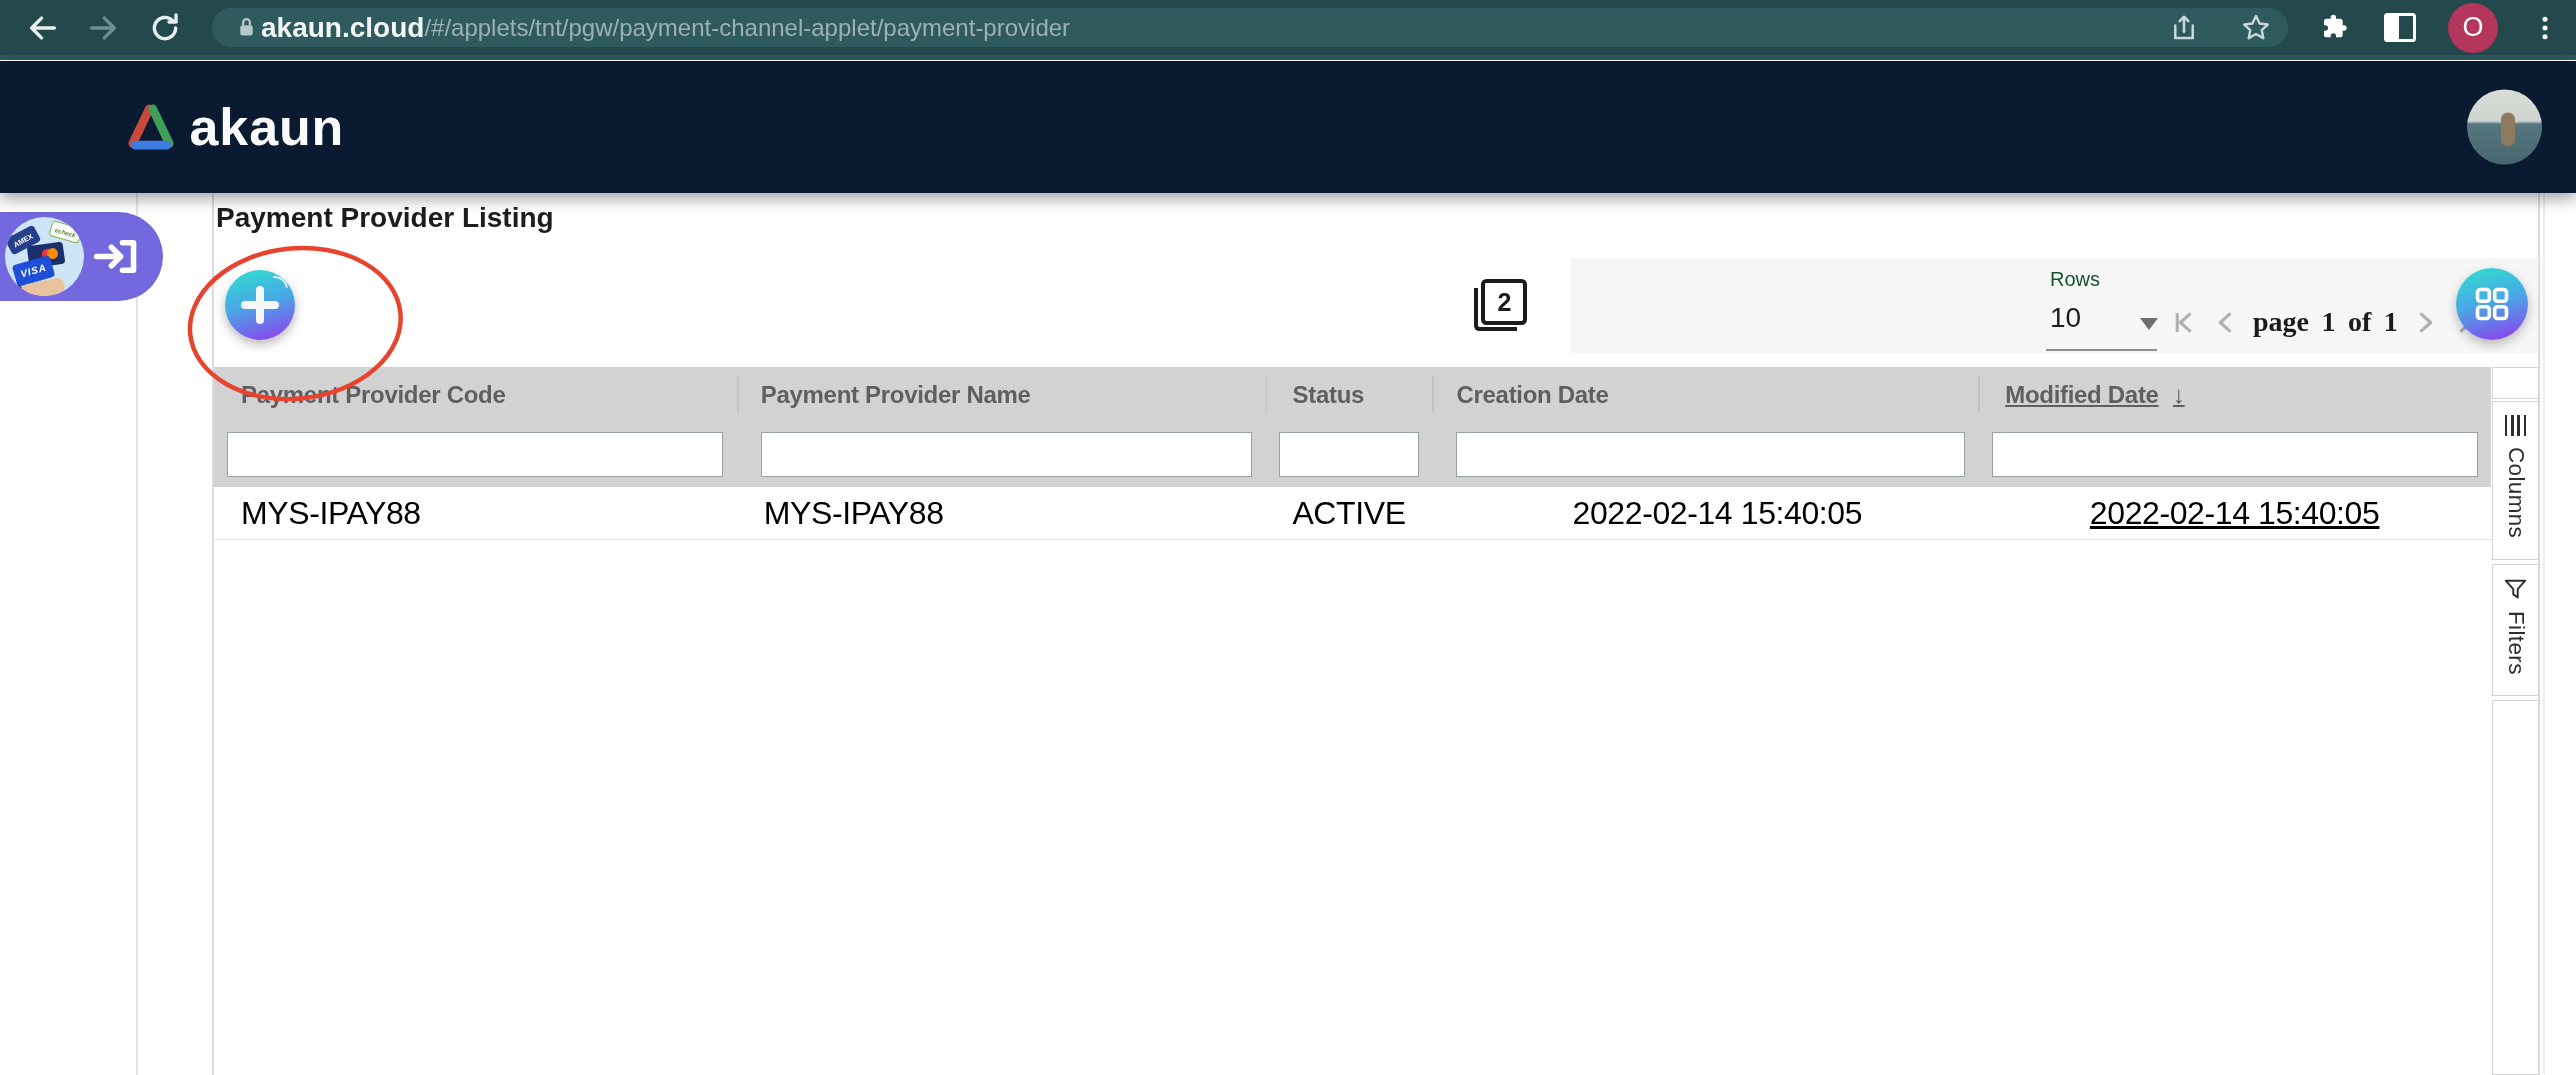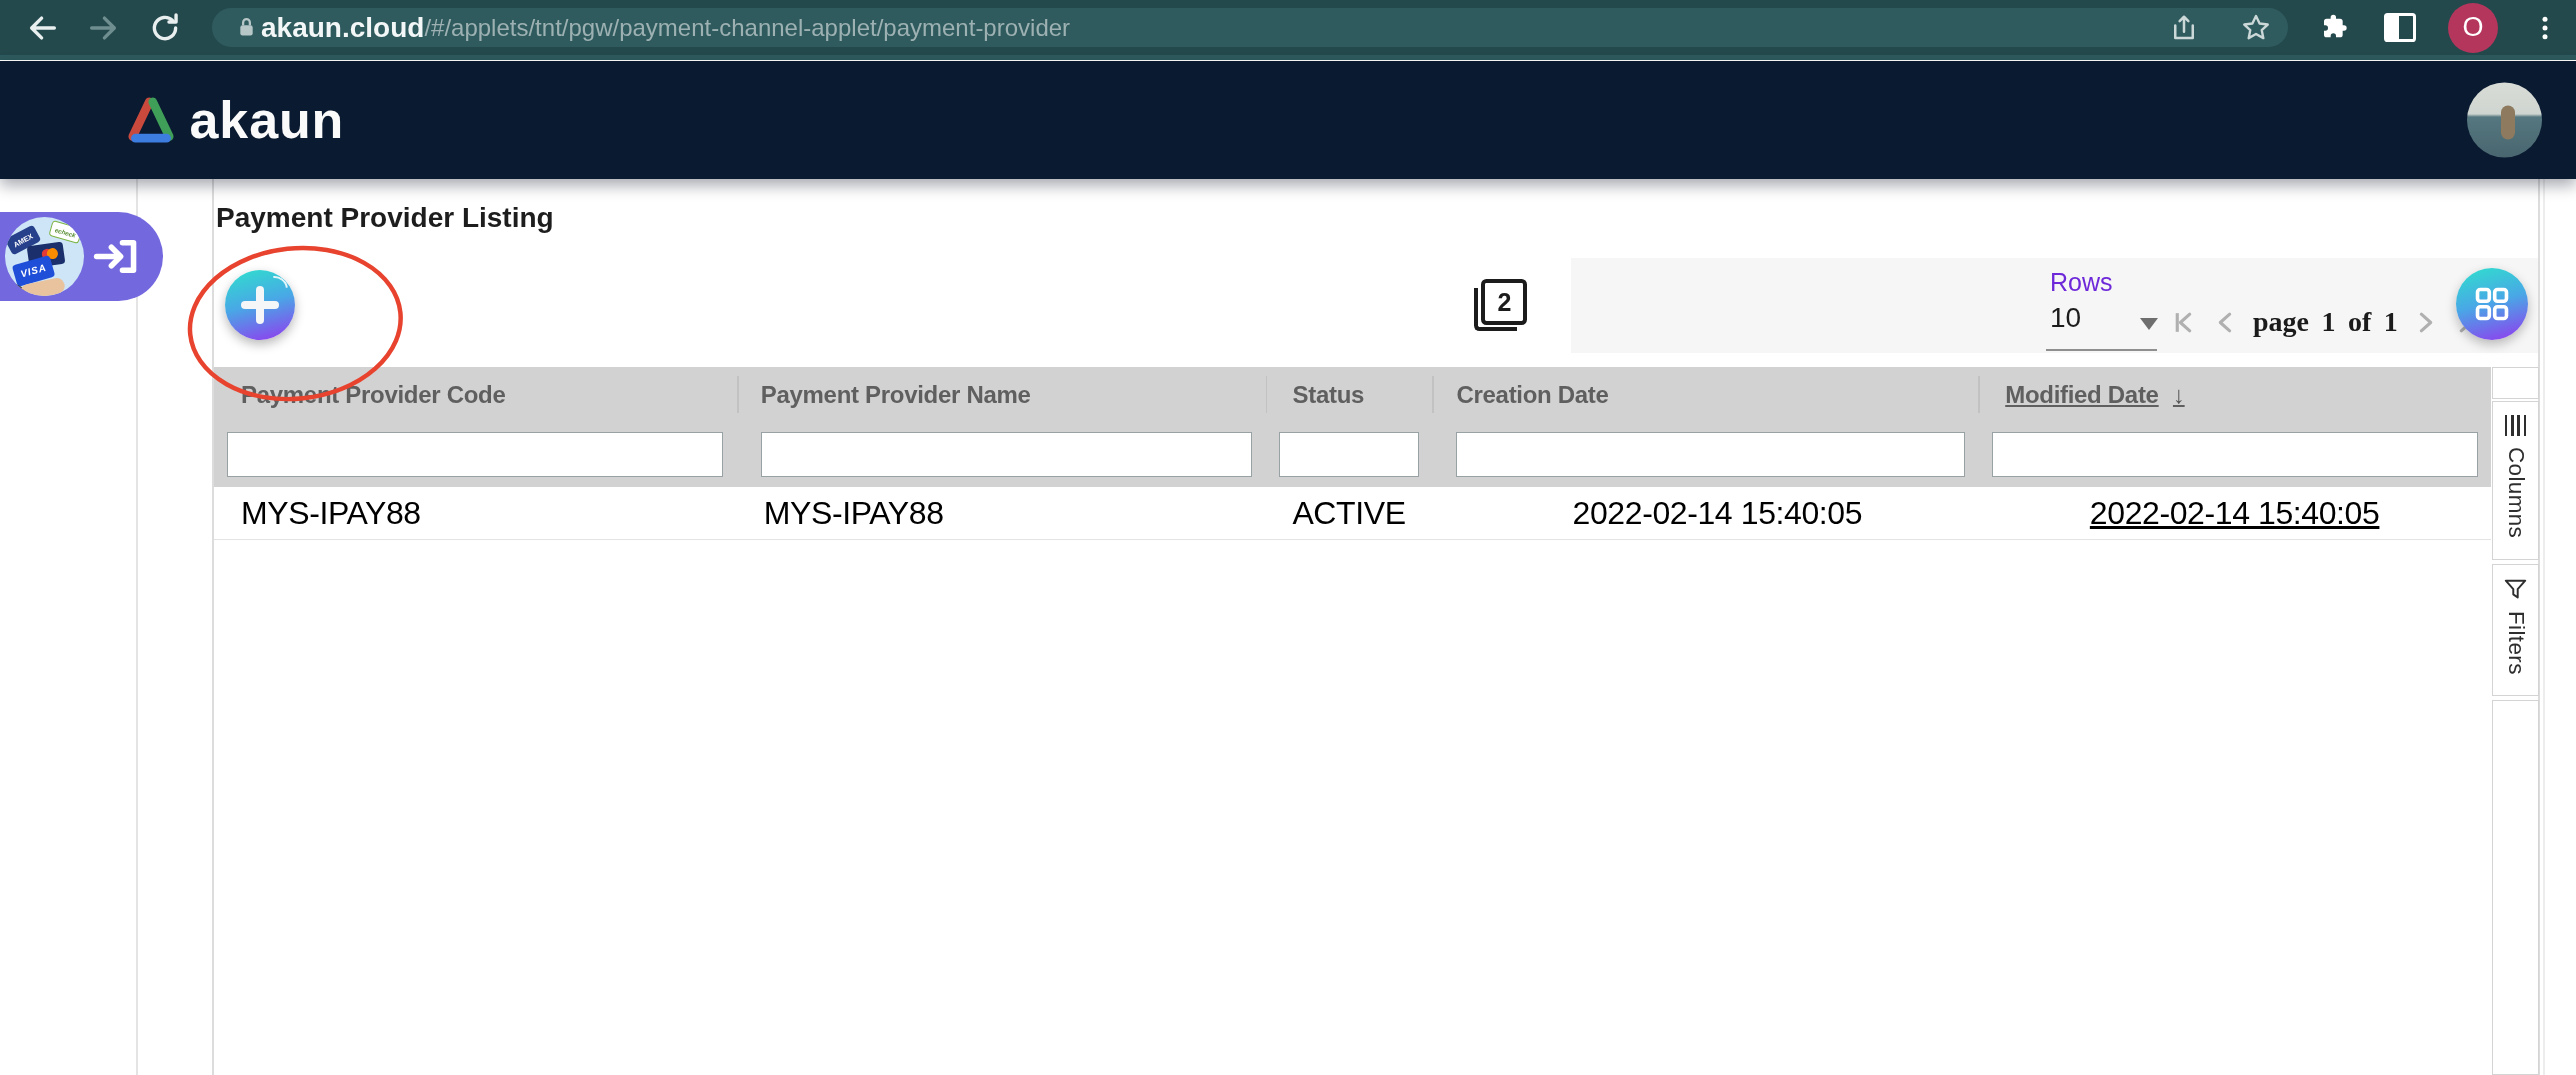--- a/index.html
+++ b/index.html
@@ -16,21 +16,21 @@
   .url-host{color:#f3f7f7;font-size:28px;font-weight:700;margin-left:1px;white-space:nowrap;}
   .url-path{color:#9db1b2;font-size:24px;font-weight:400;white-space:nowrap;}
   .urlbar .spacer{flex:1;}
   .chrome-right{display:flex;align-items:center;gap:32px;margin-left:32px;}
   .avatar-o{width:50px;height:50px;border-radius:50%;background:#b5365c;color:#fff;
             display:flex;align-items:center;justify-content:center;font-size:27px;font-weight:400;}
   .panel-icon{width:32px;height:29px;border:3.6px solid #fff;border-radius:3.6px;position:relative;box-sizing:border-box;}
   .panel-icon::before{content:"";position:absolute;left:0;top:0;bottom:0;width:11.6px;background:#fff;}
 
   
-  .app-header{position:absolute;left:0;top:61px;width:2576px;height:118px;background:#0a1a31;
+  .app-header{position:absolute;left:0;top:61px;width:2576px;height:132px;background:#0a1a31;
               display:flex;align-items:center;box-shadow:0 7.2px 14.3px rgba(5,12,28,.35);z-index:5;}
   .brand{display:flex;align-items:center;margin-left:125px;gap:12.5px;}
   .brand-text{color:#fafafa;font-size:52px;font-weight:700;letter-spacing:0.9px;}
   .hdr-avatar{position:absolute;right:34px;top:50%;transform:translateY(-50%);width:75px;height:75px;border-radius:50%;
               background:linear-gradient(180deg,#d9dcd7 0%,#cfd5d0 42%,#55777f 46%,#49666f 100%);overflow:hidden;}
   .hdr-avatar::after{content:"";position:absolute;left:34px;top:23px;width:14.3px;height:34px;border-radius:7.2px;background:#8d7a5f;}
 
   
   .sidebar{position:absolute;left:0;top:179px;width:136px;bottom:0;background:#fff;z-index:3;}
   .v-line{position:absolute;width:1.8px;background:#e4e4e4;top:179px;bottom:0;}
@@ -79,21 +79,21 @@
   .filter-bars i:nth-child(1){width:39px;}
   .filter-bars i:nth-child(2){width:25px;}
   .filter-bars i:nth-child(3){width:10.7px;}
 
   .pages-icon{position:absolute;left:1476px;top:279px;width:54px;height:54px;z-index:3;}
   .pages-icon .back{position:absolute;left:-1.8px;top:9px;width:39px;height:39px;border-left:4.5px solid #1c1c1c;
                     border-bottom:4.5px solid #1c1c1c;border-radius:0 0 0 5.4px;}
   .pages-icon .front{position:absolute;left:5.4px;top:0;width:38px;height:38px;border:4.5px solid #1c1c1c;border-radius:5.4px;
                      display:flex;align-items:center;justify-content:center;font-size:25px;font-weight:700;color:#1c1c1c;background:#fff;}
 
-  .rows-label{position:absolute;left:2050px;top:268px;font-size:25px;color:#6d28d9;z-index:3;}
+  .rows-label{position:absolute;left:2050px;top:268px;font-size:20px;color:#14532d;z-index:3;}
   .rows-value{position:absolute;left:2050px;top:302px;font-size:28px;color:#1c1c1c;z-index:3;}
   .rows-caret{position:absolute;left:2140px;top:318px;width:0;height:0;border-left:9.8px solid transparent;
               border-right:9.8px solid transparent;border-top:12.5px solid #6e6e6e;z-index:3;}
   .rows-underline{position:absolute;left:2046px;top:349px;width:111px;height:1.8px;background:#8f8f8f;z-index:3;}
 
   .pager{position:absolute;left:2168px;top:295px;height:54px;display:flex;align-items:center;gap:12.5px;z-index:3;font-family:Liberation Serif, serif;}
   .pager .txt{font-size:28px;font-weight:700;color:#1b1b1b;}
   .pager .of{font-weight:600;}
   .pg-btn{display:flex;align-items:center;justify-content:center;width:30px;height:36px;}
 

